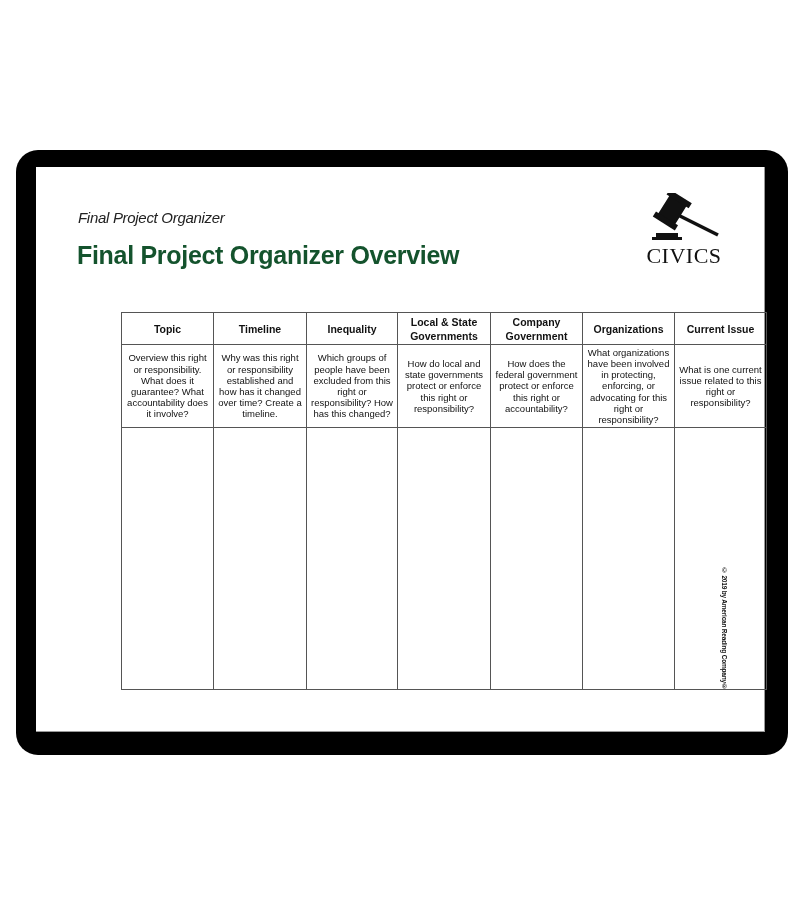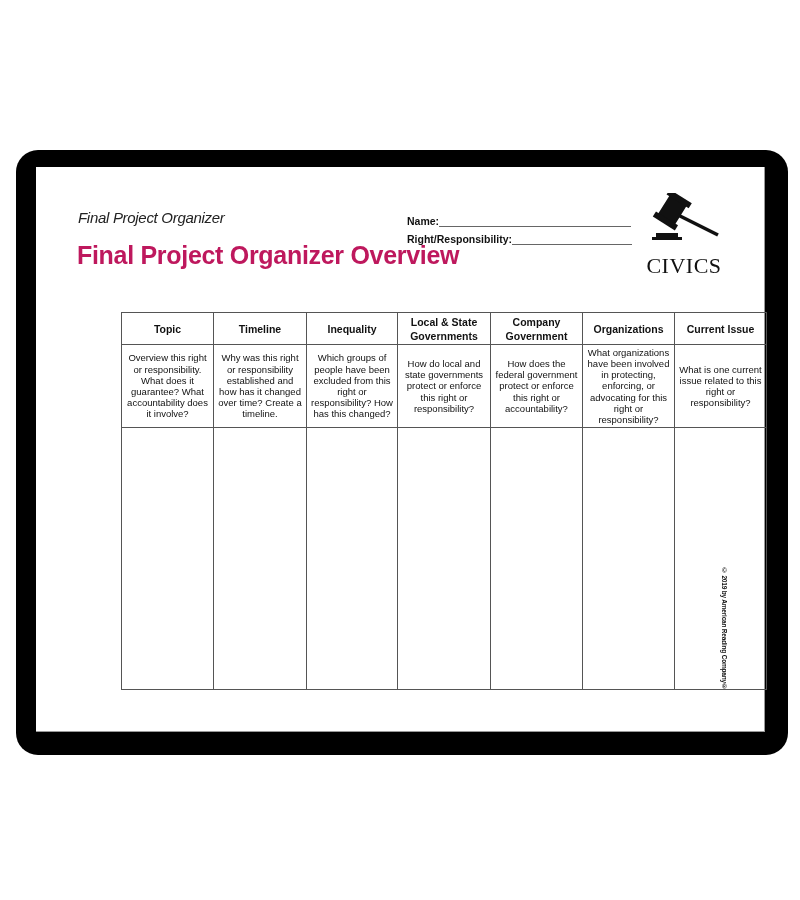--- a/index.html
+++ b/index.html
@@ -19,26 +19,26 @@
   }
   .running-head {
     position: absolute; left: 42px; top: 42px; font-size: 15px; font-style: italic;
     letter-spacing: -0.3px; color: #222;
   }
   .fields { position: absolute; left: 371px; top: 42px; font-size: 10.5px; font-weight: bold; }
   .field-row { display: flex; align-items: flex-end; height: 18px; }
   .field-line { border-bottom: 1px solid #666; height: 11px; }
   .logo { position: absolute; left: 608px; top: 26px; width: 80px; height: 72px; }
   .logo-text {
-    position: absolute; left: 0; top: 60px; width: 80px; text-align: center;
+    position: absolute; left: 0; top: 50px; width: 80px; text-align: center;
     font-family: "Liberation Serif", serif; font-size: 22px; letter-spacing: 0.5px;
   }
   .title {
     position: absolute; left: 41px; top: 74px; font-size: 25px; font-weight: bold;
-    letter-spacing: -0.3px; color: #be185d;
+    letter-spacing: -0.3px; color: #14532d;
   }
   .instructions {
     position: absolute; left: 46px; top: 107px; width: 650px; font-size: 10px;
     font-weight: bold; line-height: 15px; letter-spacing: -0.2px;
   }
   table.org {
     position: absolute; left: 41px; top: 145px; width: 646px; border-collapse: collapse;
     table-layout: fixed;
     margin-left: 44px;
   }
@@ -54,30 +54,20 @@
   }
 </style>
 </head>
 <body>
 
 <div class="frame"></div>
 <div class="page">
 
   <div class="running-head">Final Project Organizer</div>
 
-  <div class="fields">
-    <div class="field-row">
-      <span>Name:</span>
-      <span class="field-line" style="width:192px"></span>
-    </div>
-    <div class="field-row">
-      <span>Right/Responsibility:</span>
-      <span class="field-line" style="width:120px"></span>
-    </div>
-  </div>
 
   <div class="logo">
     <svg width="80" height="50" viewBox="0 0 80 50">
       <g transform="rotate(32 30 18)">
         <rect x="18" y="4" width="20" height="28" rx="2" fill="#111"></rect>
         <rect x="15" y="2" width="26" height="6" fill="#111"></rect>
         <rect x="15" y="28" width="26" height="6" fill="#111"></rect>
       </g>
       <line x1="34" y1="22" x2="74" y2="42" stroke="#111" stroke-width="3.5"></line>
       <rect x="12" y="40" width="22" height="4" fill="#111"></rect>

